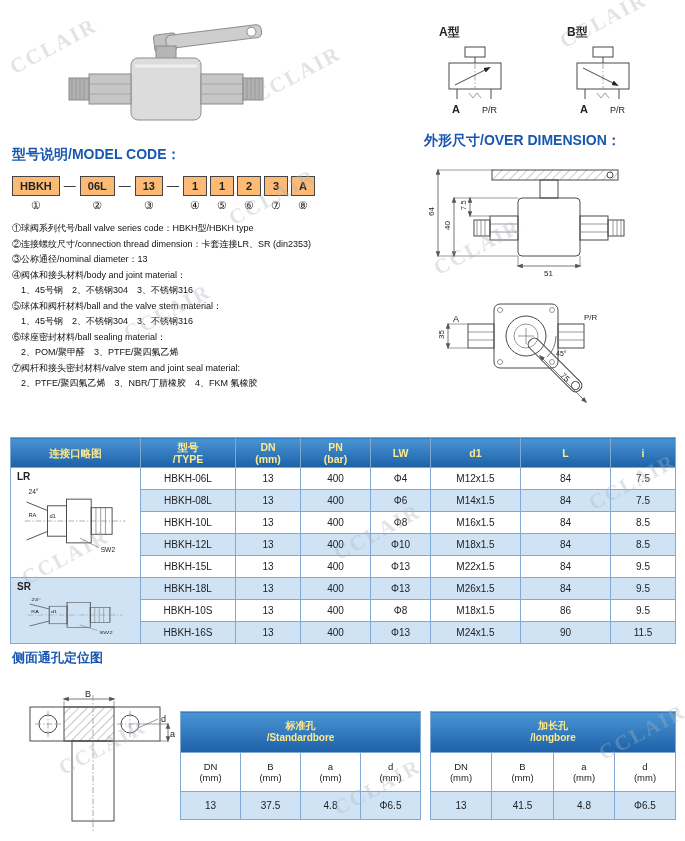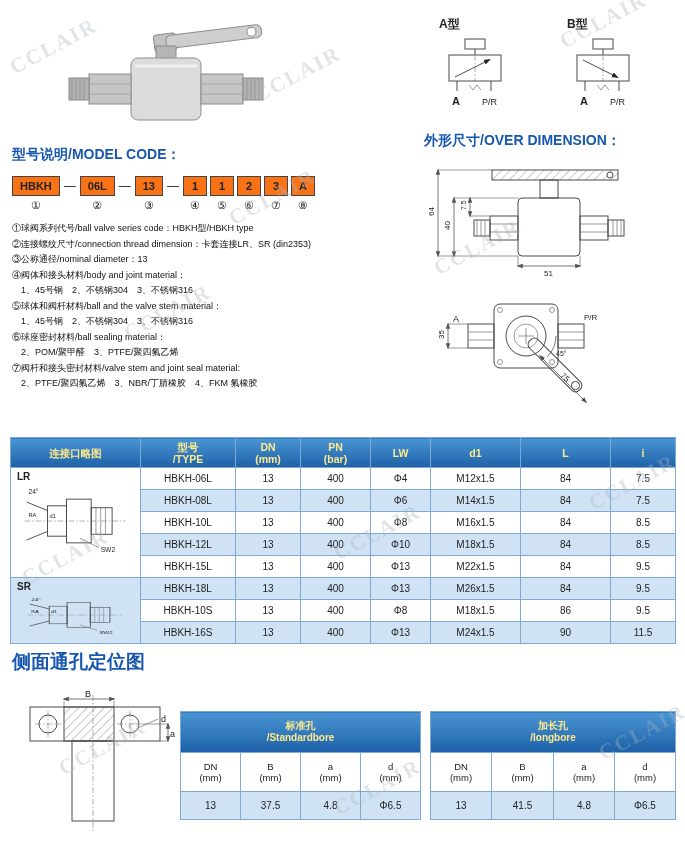--- a/index.html
+++ b/index.html
@@ -13,30 +13,30 @@
         font-weight:bold; letter-spacing:2px; transform:rotate(-28deg);
         font-family:"Liberation Serif", serif; pointer-events:none; }
 
   .sec-title { color:#1757b0; font-weight:bold; font-size:14px; }
 
   
   .valve-photo { position:absolute; left:55px; top:10px; width:220px; height:128px; }
 
   
   .symbol-section { position:absolute; left:425px; top:14px; width:254px; }
-  .symbols { display:flex; gap:8px; margin-top:2px; }
+  .symbols { display:flex; gap:8px; margin-top:10px; }
   .symbol-block { width:120px; }
   .type-label { font-size:12px; font-weight:bold; margin:0 0 2px 14px; }
 
   
   .model-section { position:absolute; left:12px; top:146px; width:408px; }
   .code-row { display:flex; align-items:flex-start; margin-top:12px; }
   .code-col { display:flex; flex-direction:column; align-items:center; margin-right:3px; }
   .code-box { border:1px solid #444; height:20px; line-height:18px; text-align:center;
-              font-size:11px; font-weight:bold; padding:0 7px; min-width:24px; background:#f97316; }
+              font-size:11px; font-weight:bold; padding:0 7px; min-width:24px; background:#fdba74; }
   .code-idx { font-size:11px; margin-top:3px; color:#111; }
   .code-sep { height:20px; line-height:20px; font-size:12px; margin:0 4px 0 1px; }
   .notes { margin-top:9px; font-size:9px; line-height:15.5px; color:#111; }
   .notes .indent { padding-left:9px; }
 
   
   .dim-section { position:absolute; left:424px; top:132px; width:256px; }
   .dim-svg { margin-top:4px; }
 
   
@@ -434,21 +434,21 @@
           <td>400</td>
         <td>Φ13</td>
           <td>M24x1.5</td>
           <td>90</td>
           <td>11.5</td>
       </tr>
     </tbody>
   </table>
 
   <div class="side-section">
-    <div class="sec-title" style="font-size:19px">侧面通孔定位图</div>
+    <div class="sec-title" style="font-size:13px">侧面通孔定位图</div>
 
     <svg class="side-diagram" width="168" height="148" viewBox="0 0 168 148">
       <defs>
         <marker id="mB" markerWidth="8" markerHeight="8" refX="6" refY="4" orient="auto-start-reverse">
             <path d="M0,1.2 L8,4 L0,6.8 z" fill="#555"></path>
           </marker>
         <pattern id="hB" width="6" height="6" patternUnits="userSpaceOnUse" patternTransform="rotate(45)">
             <line x1="0" y1="0" x2="0" y2="6" stroke="#8f8f8f" stroke-width="1"></line>
           </pattern>
       </defs>

